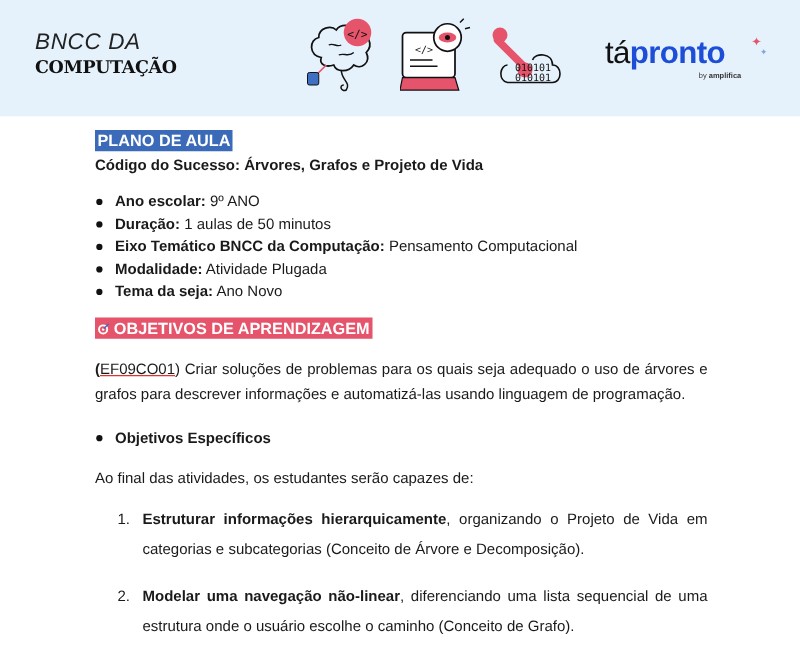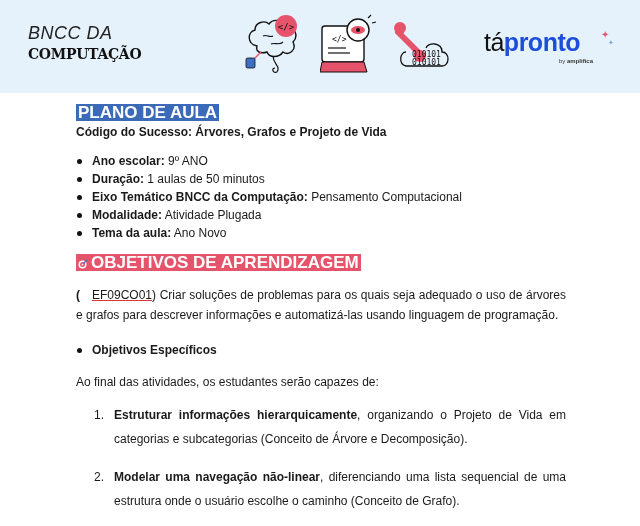--- a/index.html
+++ b/index.html
@@ -18,36 +18,36 @@
 
   .tapronto { position: absolute; left: 484px; top: 28px; }
   .tapronto .ta { font-size: 25px; font-weight: 400; color: #111; letter-spacing: -0.5px; }
   .tapronto .pronto { font-size: 25px; font-weight: 700; color: #1d4ed8; letter-spacing: -0.5px; }
   .tapronto .by { position: absolute; left: 75px; top: 30px; font-size: 6px; color: #333; white-space: nowrap; }
   .tapronto .by b { font-weight: 700; }
   .sparkle { position: absolute; font-size: 10px; line-height: 10px; }
 
   .content { position: absolute; left: 76px; top: 104px; width: 490px; font-size: 12px; }
 
-  .tag { display: inline-block; color: #fff; font-weight: 700; font-size: 17px; padding: 1px 2px; line-height: 15px; }
+  .tag { display: inline-block; color: #fff; font-weight: 700; font-size: 13px; padding: 1px 2px; line-height: 15px; }
   .tag-blue { background: #3b6bb8; }
   .tag-red { background: #e5546a; }
 
   .title { font-weight: 700; font-size: 12px; margin-top: 4px; }
 
   .info-list { list-style: none; margin-top: 13px; }
   .info-list li { position: relative; padding-left: 16px; line-height: 18px; font-size: 12px; }
   .info-list li::before { content: ""; position: absolute; left: 1px; top: 7px; width: 5px; height: 5px; border-radius: 50%; background: #111; }
   .info-list b { font-weight: 700; }
 
   .obj-tag { margin-top: 12px; }
   .obj-tag .target { display: inline-block; margin-right: 3px; }
 
   .para { margin-top: 14px; line-height: 20px; text-align: justify; font-size: 12px; }
-  .code-link { text-decoration: underline; text-decoration-color: #d33; padding-left: 12px; }
+  .code-link { text-decoration: underline; text-decoration-color: #d33; }
 
   .sub-bullet { position: relative; padding-left: 16px; margin-top: 16px; font-weight: 700; font-size: 12px; line-height: 18px; }
   .sub-bullet::before { content: ""; position: absolute; left: 1px; top: 7px; width: 5px; height: 5px; border-radius: 50%; background: #111; }
 
   .intro { margin-top: 14px; font-size: 12px; line-height: 18px; }
 
   .olist { list-style: none; margin-top: 12px; }
   .olist li { position: relative; padding-left: 38px; line-height: 24px; text-align: justify; font-size: 12px; margin-bottom: 14px; }
   .olist li .num { position: absolute; left: 18px; top: 0; }
 </style>
@@ -108,21 +108,21 @@
 
 <div class="content">
   <span class="tag tag-blue">PLANO DE AULA</span>
   <div class="title">Código do Sucesso: Árvores, Grafos e Projeto de Vida</div>
 
   <ul class="info-list">
     <li><b>Ano escolar:</b><span> 9º ANO</span></li>
     <li><b>Duração:</b><span> 1 aulas de 50 minutos</span></li>
     <li><b>Eixo Temático BNCC da Computação:</b><span> Pensamento Computacional</span></li>
     <li><b>Modalidade:</b><span> Atividade Plugada</span></li>
-    <li><b>Tema da aula:</b><span> Ano Novo</span></li>
+    <li><b>Tema da seja:</b><span> Ano Novo</span></li>
   </ul>
 
   <div class="obj-tag">
     <span class="tag tag-red">
       <span class="target">
         <svg width="10" height="10" viewBox="0 0 10 10" style="vertical-align:-1px;">
           <circle cx="4.5" cy="5.5" r="4" fill="#fff"></circle>
           <circle cx="4.5" cy="5.5" r="2.5" fill="#e5546a"></circle>
           <circle cx="4.5" cy="5.5" r="1" fill="#fff"></circle>
           <path d="M5 5 L9 1" stroke="#3d6fc2" stroke-width="1.2"></path>

